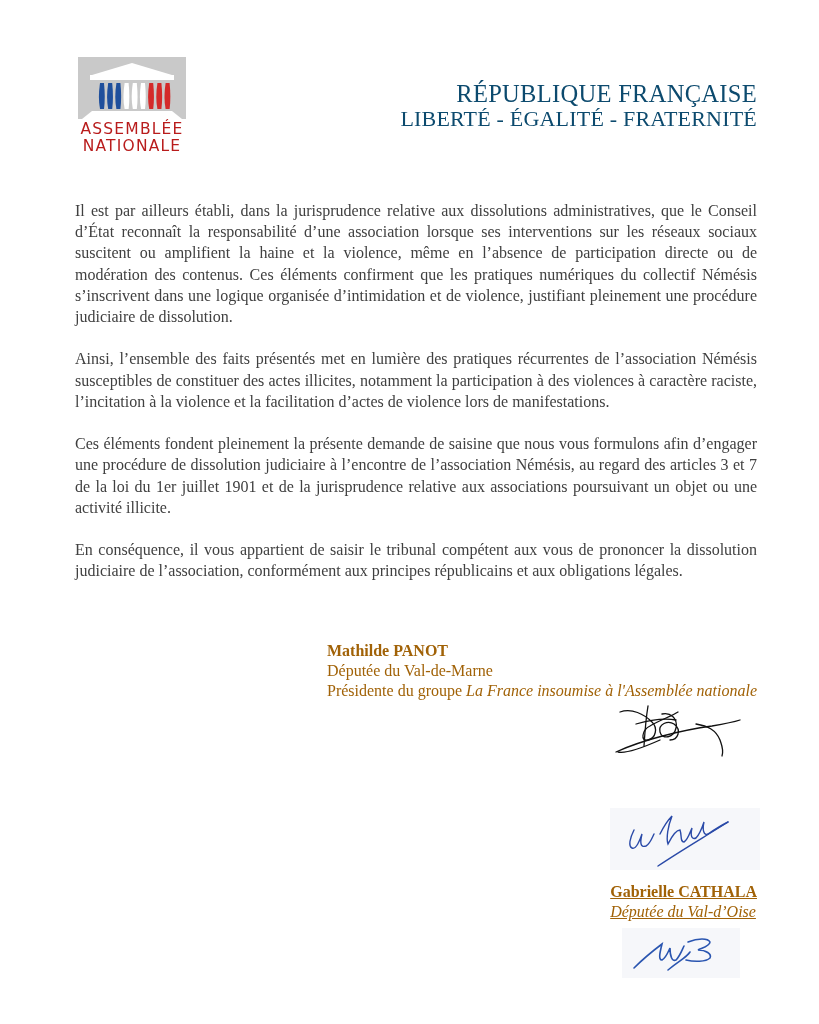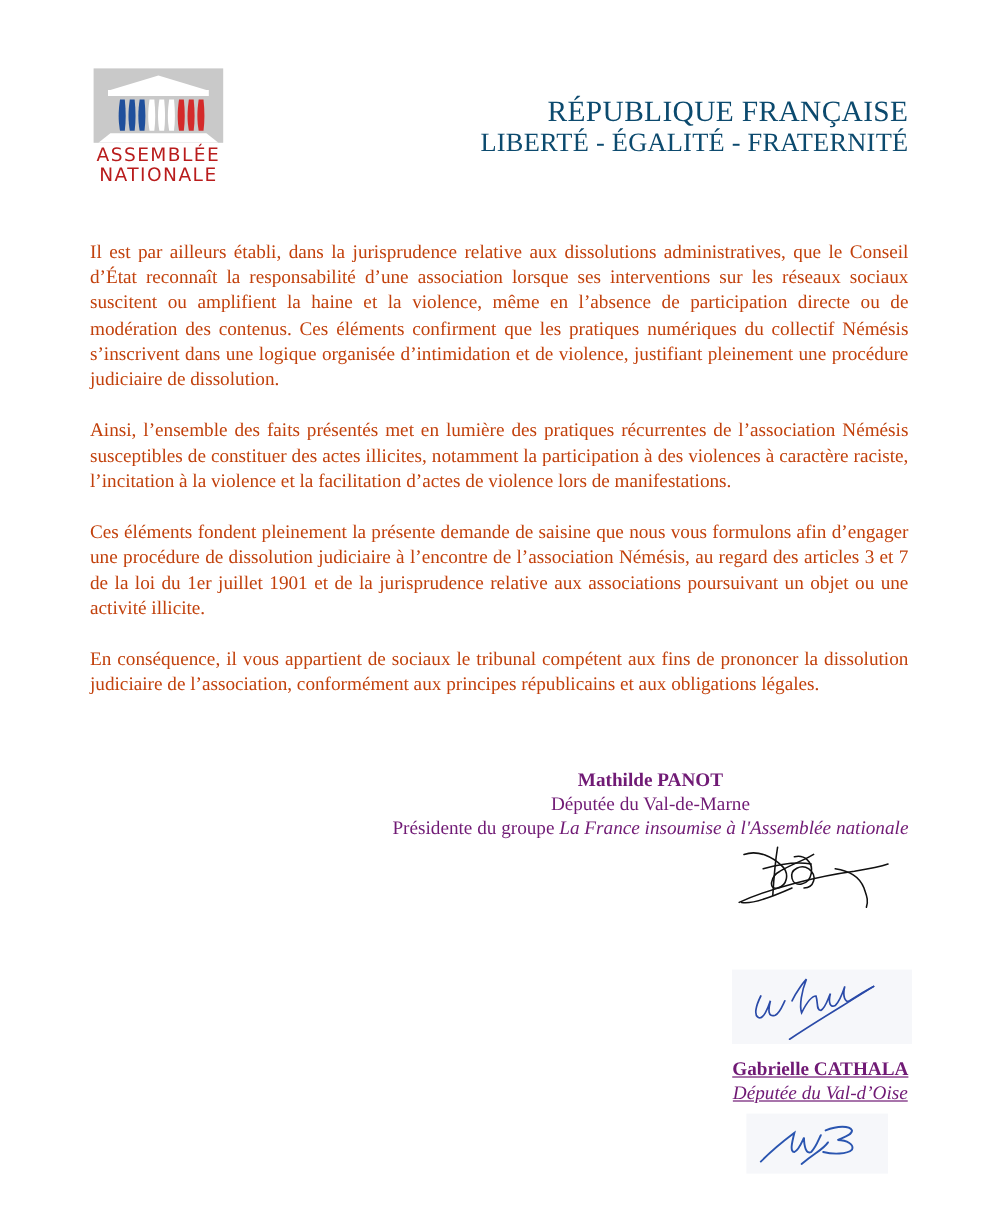--- a/index.html
+++ b/index.html
@@ -65,32 +65,32 @@
     letter-spacing: 0.2px;
   }
   .body-text {
     position: absolute;
     left: 75px;
     top: 200px;
     width: 682px;
     font-size: 16px;
     line-height: 21.2px;
     text-align: justify;
-    color: #c2410c;
+    color: #404040;
   }
   .body-text p {
     margin: 0 0 21.2px 0;
   }
   .sig-block {
     position: absolute;
     right: 62px;
-    text-align: center;
+    text-align: left;
     font-size: 16px;
     line-height: 20px;
-    color: #701a75;
+    color: #a16207;
   }
   .sig-name { font-weight: bold; }
   .sig-role-italic { font-style: italic; }
   .sig1 { top: 641px; }
   .sig2 { top: 769px; margin-top: 44px; }
   .sig3 { top: 882px; text-decoration: underline; }
   .sig-img {
     position: absolute;
   }
   .sig-img-1 { left: 612px; top: 700px; width: 150px; height: 60px; }
@@ -129,21 +129,21 @@
 
 <div class="header-right">
   <div class="header-title">RÉPUBLIQUE FRANÇAISE</div>
   <div class="header-motto">LIBERTÉ - ÉGALITÉ - FRATERNITÉ</div>
 </div>
 
 <div class="body-text">
   <p>Il est par ailleurs établi, dans la jurisprudence relative aux dissolutions administratives, que le Conseil d’État reconnaît la responsabilité d’une association lorsque ses interventions sur les réseaux sociaux suscitent ou amplifient la haine et la violence, même en l’absence de participation directe ou de modération des contenus. Ces éléments confirment que les pratiques numériques du collectif Némésis s’inscrivent dans une logique organisée d’intimidation et de violence, justifiant pleinement une procédure judiciaire de dissolution.</p>
   <p>Ainsi, l’ensemble des faits présentés met en lumière des pratiques récurrentes de l’association Némésis susceptibles de constituer des actes illicites, notamment la participation à des violences à caractère raciste, l’incitation à la violence et la facilitation d’actes de violence lors de manifestations.</p>
   <p>Ces éléments fondent pleinement la présente demande de saisine que nous vous formulons afin d’engager une procédure de dissolution judiciaire à l’encontre de l’association Némésis, au regard des articles 3 et 7 de la loi du 1er juillet 1901 et de la jurisprudence relative aux associations poursuivant un objet ou une activité illicite.</p>
-  <p>En conséquence, il vous appartient de sociaux le tribunal compétent aux fins de prononcer la dissolution judiciaire de l’association, conformément aux principes républicains et aux obligations légales.</p>
+  <p>En conséquence, il vous appartient de saisir le tribunal compétent aux vous de prononcer la dissolution judiciaire de l’association, conformément aux principes républicains et aux obligations légales.</p>
 </div>
 
 <div class="sig-block sig1">
   <div class="sig-name">Mathilde PANOT</div>
   <div>Députée du Val-de-Marne</div>
   <div><span>Présidente du groupe </span><span class="sig-role-italic">La France insoumise à l'Assemblée nationale</span></div>
 </div>
 <svg class="sig-img sig-img-1" viewBox="0 0 150 60">
   <g fill="none" stroke="#111111" stroke-width="1.3" stroke-linecap="round">
     <path d="M8,12 C20,8 32,14 40,22 C46,28 44,38 36,40 C28,42 30,30 38,26 C48,20 60,16 66,12"></path>

